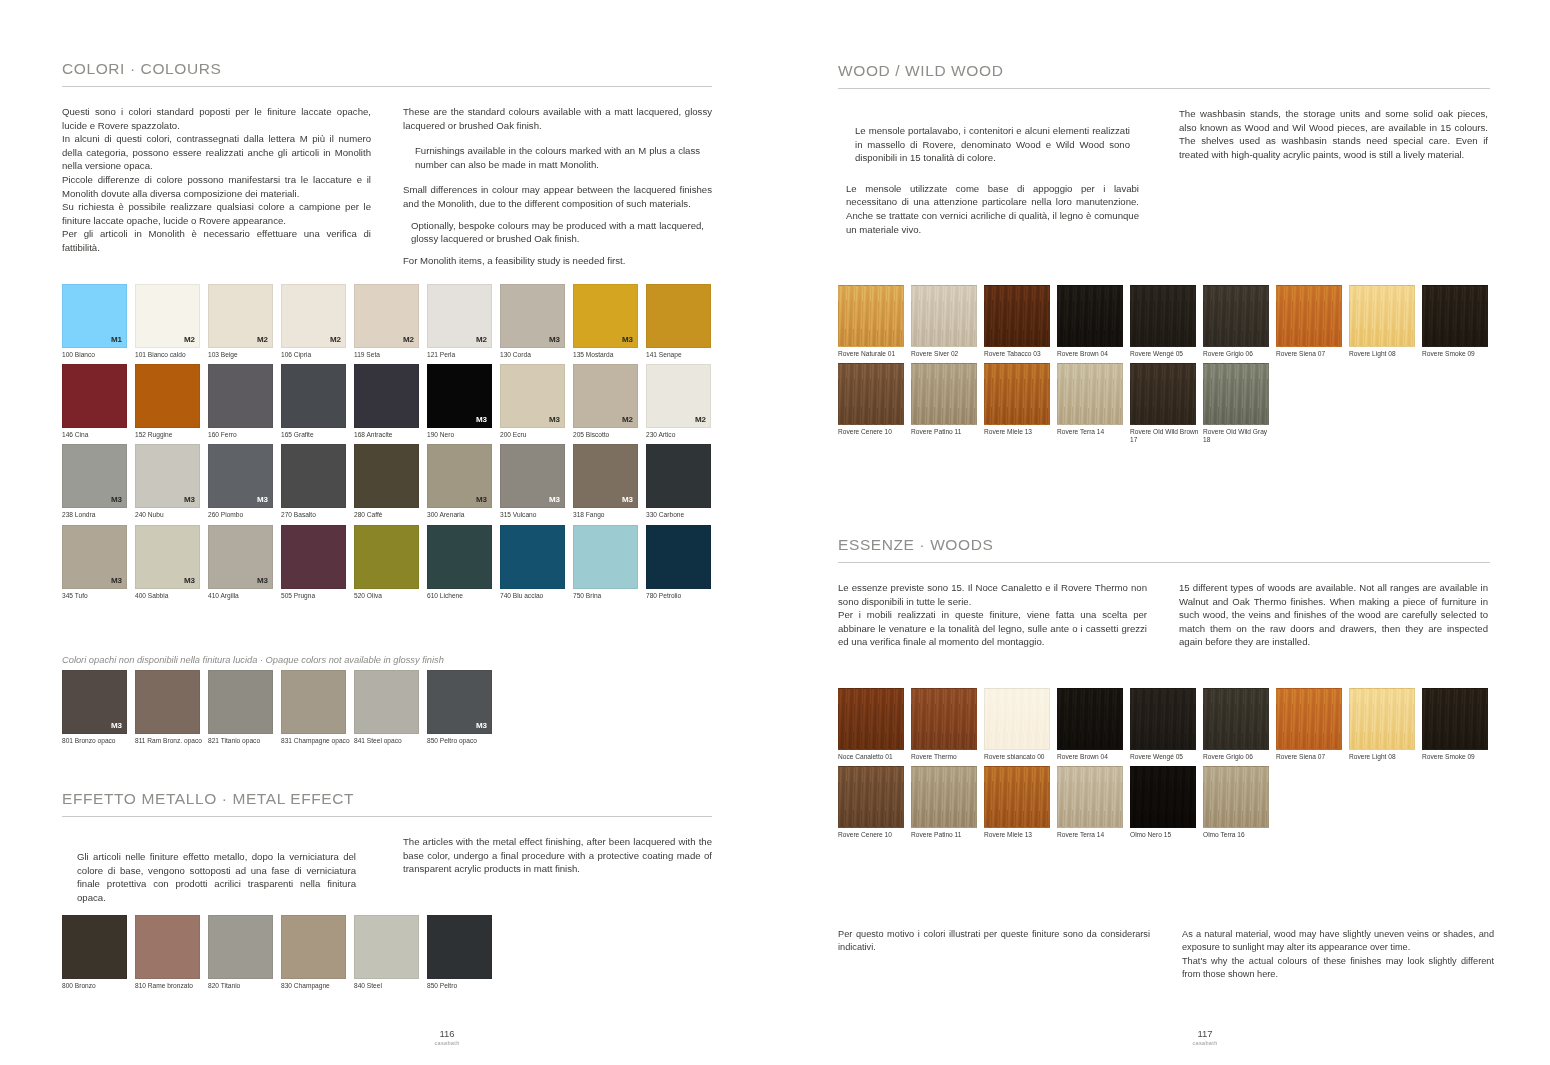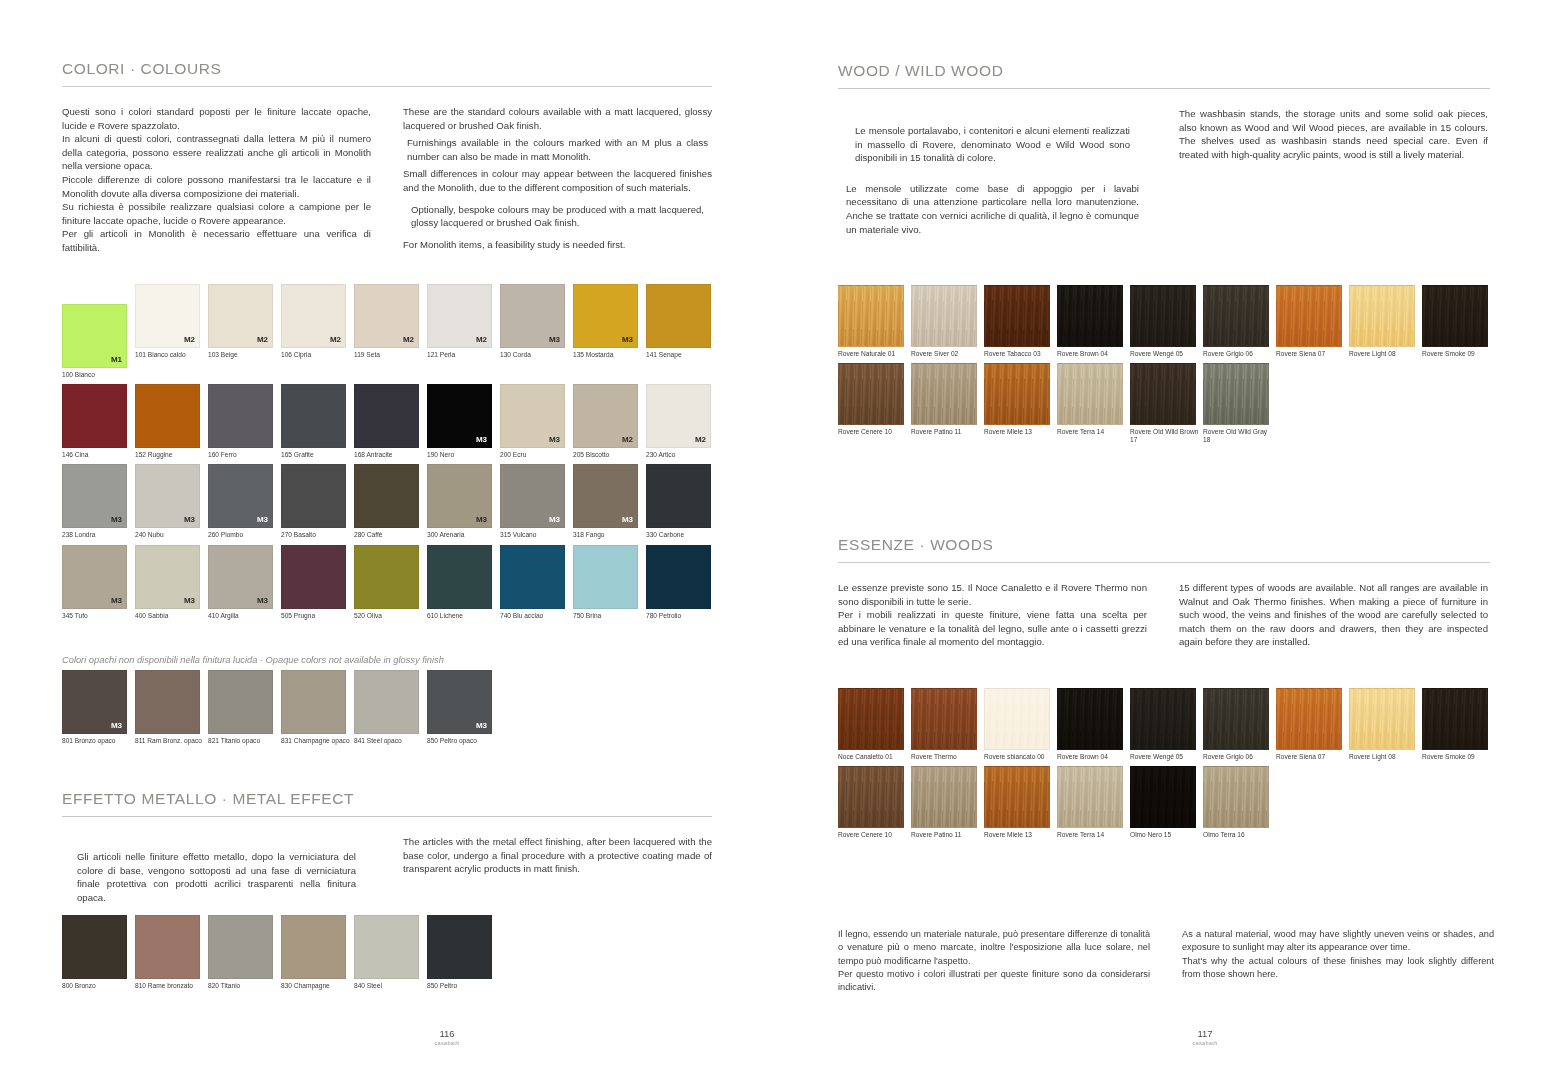--- a/index.html
+++ b/index.html
@@ -137,31 +137,31 @@
       <div class="intro">
         <div class="para">
             <p style="margin:0">Questi sono i colori standard poposti per le finiture laccate opache, lucide e Rovere spazzolato.</p>
             <p style="margin:0">In alcuni di questi colori, contrassegnati dalla lettera M più il numero della categoria, possono essere realizzati anche gli articoli in Monolith nella versione opaca.</p>
             <p style="margin:0">Piccole differenze di colore possono manifestarsi tra le laccature e il Monolith dovute alla diversa composizione dei materiali.</p>
             <p style="margin:0">Su richiesta è possibile realizzare qualsiasi colore a campione per le finiture laccate opache, lucide o Rovere appearance.</p>
             <p style="margin:0">Per gli articoli in Monolith è necessario effettuare una verifica di fattibilità.</p>
           </div>
         <div class="para">
             <p style="margin:0">These are the standard colours available with a matt lacquered, glossy lacquered or brushed Oak finish.</p>
-            <p style="margin:4px">Furnishings available in the colours marked with an M plus a class number can also be made in matt Monolith.</p>
+            <p style="margin:12px">Furnishings available in the colours marked with an M plus a class number can also be made in matt Monolith.</p>
             <p style="margin:0">Small differences in colour may appear between the lacquered finishes and the Monolith, due to the different composition of such materials.</p>
             <p style="margin:8px">Optionally, bespoke colours may be produced with a matt lacquered, glossy lacquered or brushed Oak finish.</p>
             <p style="margin:0">For Monolith items, a feasibility study is needed first.</p>
           </div>
       </div>
     </div>
 
     <div id="colour-grid" class="swatch-grid" style="position:absolute; left:0; top:284px; width:660px;">
         <div class="sw">
-          <div class="chip" style="background: #bef264; margin-top: 20px;">
+          <div class="chip" style="background: #7dd3fc;">
             <span class="mark" style="color: rgb(42, 42, 40);">M1</span>
           </div>
           <div class="cap">100 Bianco</div>
         </div>
         <div class="sw">
           <div class="chip" style="background: rgb(246, 243, 234);">
             <span class="mark" style="color: rgb(42, 42, 40);">M2</span>
           </div>
           <div class="cap">101 Bianco caldo</div>
         </div>
@@ -568,21 +568,20 @@
           <div class="cap">Olmo Nero 15</div>
         </div>
         <div class="sw">
           <div class="chip" style="background: repeating-linear-gradient(92deg, rgb(142, 133, 117) 0px, rgb(166, 157, 141) 2px, rgb(142, 133, 117) 4px, rgb(142, 133, 117) 6px, rgb(166, 157, 141) 8px), linear-gradient(rgb(166, 157, 141), rgb(142, 133, 117)); background-blend-mode: overlay, normal;"></div>
           <div class="cap">Olmo Terra 16</div>
         </div>
       </div>
 
     <div class="bottom-note" style="position:absolute; left:0; top:928px; width:660px;">
       <div class="para">
-          <p style="margin:0">Il legno, essendo un materiale naturale, può presentare differenze di tonalità o venature più o meno marcate, inoltre l'esposizione alla luce solare, nel tempo può modificarne l'aspetto.</p>
           <p style="margin:0">Per questo motivo i colori illustrati per queste finiture sono da considerarsi indicativi.</p>
         </div>
       <div class="para">
           <p style="margin:0">As a natural material, wood may have slightly uneven veins or shades, and exposure to sunlight may alter its appearance over time.</p>
           <p style="margin:0">That's why the actual colours of these finishes may look slightly different from those shown here.</p>
         </div>
     </div>
 
     <div class="footer" style="left:292px; top:1028px; width:150px;">
       <div class="pg">117</div>

